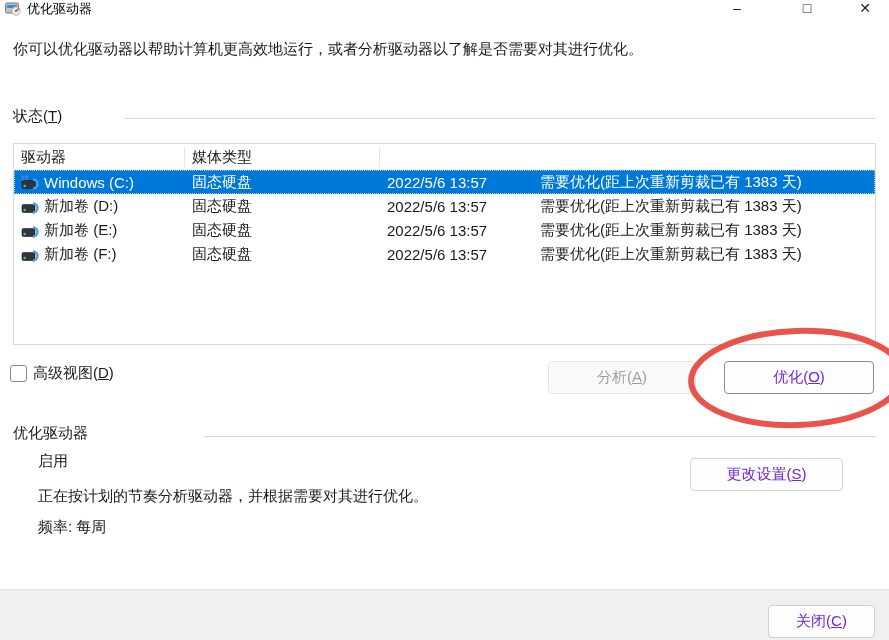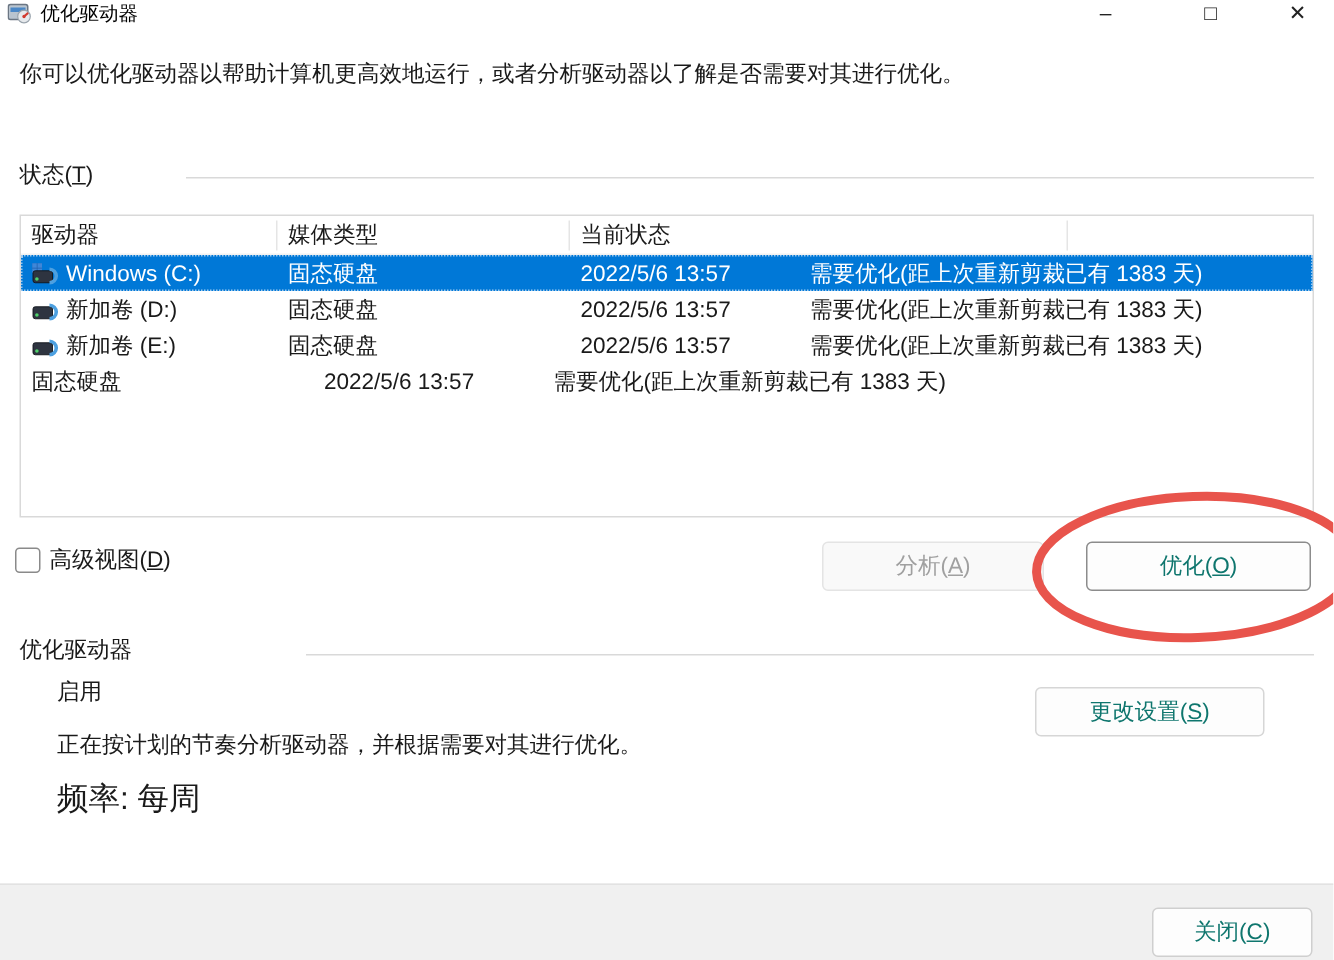--- a/index.html
+++ b/index.html
@@ -39,31 +39,31 @@
   .drive-cell { display:flex; align-items:center; gap:4px; }
   .drive-icon { width:19px; height:15px; flex:0 0 auto; }
 
   
   .checkbox-row { left:10px; top:364px; display:flex; align-items:center; gap:6px; }
   .checkbox { width:17px; height:17px; background:#fff; border:1px solid #8a8a8a; border-radius:3px; }
   .checkbox-label { font-size:15px; }
 
   .btn { position:absolute; display:flex; align-items:center; justify-content:center;
     font-size:15px; background:#fdfdfd; border:1px solid #d2d2d2; border-radius:4px;
-    color:#0f766e; cursor:default; }
+    color:#6d28d9; cursor:default; }
   .btn-analyze { left:548px; top:361px; width:148px; height:33px;
     background:#f9f9f9; border-color:#e4e4e4; color:#a0a0a0; }
   .btn-optimize { left:724px; top:361px; width:150px; height:33px; border-color:#8c8c8c; }
   .btn-change { left:690px; top:458px; width:153px; height:33px; border-color:#d6d6d6; }
   .btn-closewin { left:768px; top:605px; width:107px; height:33px; border-color:#cfcfcf; }
 
   
   .sched-state { left:38px; top:452px; font-size:15px; font-weight:normal; }
   .sched-desc { left:38px; top:487px; font-size:15px; }
-  .sched-freq { left:38px; top:518px; font-size:21px; }
+  .sched-freq { left:38px; top:518px; font-size:15px; }
 
   
   .footer { left:0; top:589px; width:889px; height:51px; background:#f0f0f0; border-top:1px solid #e2e2e2; }
 
   
   .annotation-svg { left:0; top:0; width:889px; height:640px; pointer-events:none; }
 </style>
 </head>
 <body>
 
@@ -87,21 +87,20 @@
 
 <div class="abs section-label" style="left:13px; top:107px;">
   <span>状态(</span><span class="key">T</span><span>)</span>
 </div>
 <div class="abs section-line" style="left:124px; top:118px; width:752px;"></div>
 
 <div class="abs drive-table">
   <div class="thead">
     <div class="th c0">驱动器</div>
     <div class="th c1">媒体类型</div>
-    <div class="th c3">当前状态</div>
     <div class="th cf"></div>
   </div>
 
   <div class="trow selected">
     <div class="td c0 drive-cell">
       <svg class="drive-icon" viewBox="0 0 19 15">
         <rect x="0.5" y="0.5" width="6.5" height="6.5" fill="#1f5fae"></rect>
         <rect x="0.5" y="0.5" width="3" height="3" fill="#3f87d8"></rect>
           <rect x="4" y="0.5" width="3" height="3" fill="#3f87d8"></rect>
         <rect x="0.5" y="4" width="3" height="3" fill="#3f87d8"></rect>
@@ -139,20 +138,28 @@
         <path d="M12 4.5 a4.5 4.5 0 1 1 0 9" fill="none" stroke="#4da0e0" stroke-width="2.4"></path>
       </svg>
       <span>新加卷 (E:)</span>
     </div>
     <div class="td c1">固态硬盘</div>
     <div class="td c2">2022/5/6 13:57</div>
     <div class="td c3">需要优化(距上次重新剪裁已有 1383 天)</div>
   </div>
 
   <div class="trow">
+    <div class="td c0 drive-cell">
+      <svg class="drive-icon" viewBox="0 0 19 15">
+        <rect x="1" y="5.5" width="13" height="8" rx="1.5" fill="#2e3440" stroke="#11151c" stroke-width="0.6"></rect>
+        <circle cx="3.6" cy="11" r="1.2" fill="#4fd06a"></circle>
+        <path d="M12 4.5 a4.5 4.5 0 1 1 0 9" fill="none" stroke="#4da0e0" stroke-width="2.4"></path>
+      </svg>
+      <span>新加卷 (F:)</span>
+    </div>
     <div class="td c1">固态硬盘</div>
     <div class="td c2">2022/5/6 13:57</div>
     <div class="td c3">需要优化(距上次重新剪裁已有 1383 天)</div>
   </div>
 </div>
 
 <div class="abs checkbox-row">
   <div class="checkbox"></div>
   <div class="checkbox-label">
     <span>高级视图(</span><span class="key">D</span><span>)</span>

